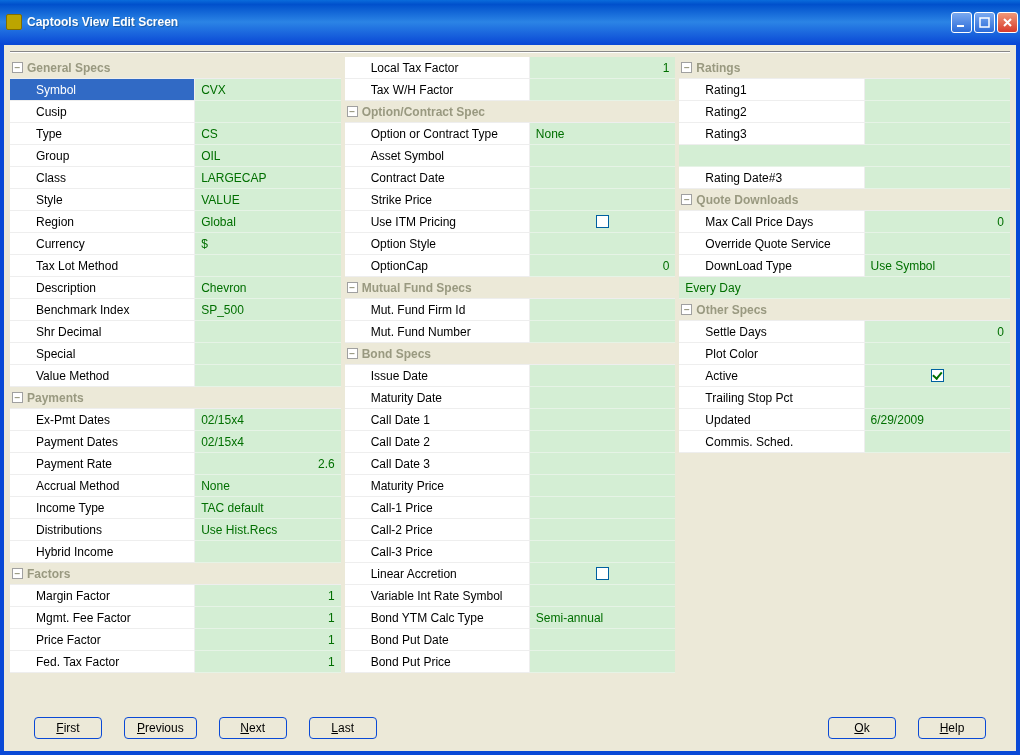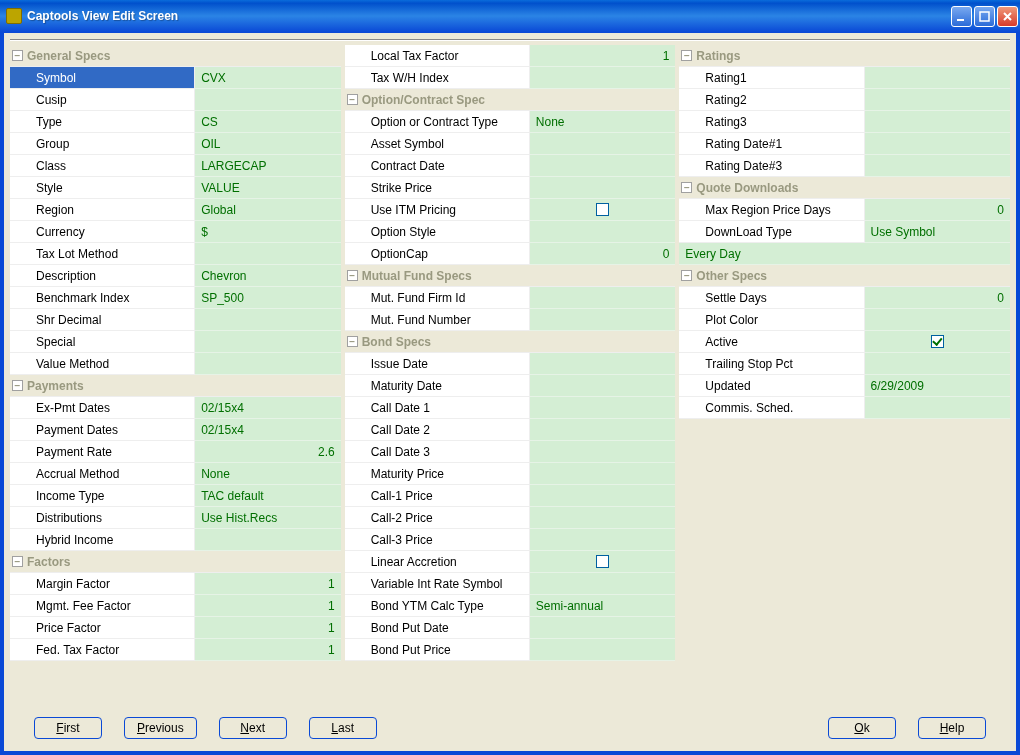--- a/index.html
+++ b/index.html
@@ -1,18 +1,18 @@
 <!DOCTYPE html>
 <html><head>
 <meta charset="utf-8">
 <style>
   * { box-sizing: border-box; margin: 0; padding: 0; }
   body { background: #0a49d6; font-family: "Tahoma", "Segoe UI", sans-serif; font-size: 11px; width: 1020px; height: 755px; overflow: hidden; }
   .window { width: 1020px; height: 755px; display: flex; flex-direction: column; }
-  .titlebar { height: 32px; background: linear-gradient(to bottom, #0a6cdb, #0050cc 10%, #2b84e5 50%, #0a49d6); display: flex; align-items: center; padding: 0 2px 0 6px; color: white; }
+  .titlebar { height: 44px; background: linear-gradient(to bottom, #0a6cdb, #0050cc 10%, #2b84e5 50%, #0a49d6); display: flex; align-items: center; padding: 0 2px 0 6px; color: white; }
   .titlebar .icon { width: 16px; height: 16px; background: #bca500; border: 1px solid #806d00; margin-right: 5px; border-radius:2px; }
   .titlebar .title { font-weight: bold; font-size: 12px; flex: 1; text-shadow: 1px 1px 1px rgba(0,0,0,0.3); }
   .winbtns { display: flex; gap: 2px; }
   .winbtn { width: 21px; height: 21px; border: 1px solid #fff; border-radius: 3px; background: linear-gradient(to bottom, #79a9f0, #2b6bd8); display:flex; align-items:center; justify-content:center; }
   .winbtn.close { background: linear-gradient(to bottom, #f09979, #d83b2b); }
   .winbtn svg { width: 11px; height: 11px; }
   .client { flex: 1; margin: 0 3px 3px 3px; background: #ece9d8; border: 1px solid #0a49d6; display: flex; flex-direction: column; padding:6px; }
   .hr { height: 2px; border-top:1px solid #888; border-bottom:1px solid #fff; margin-bottom:4px; }
   .content { flex: 1; display: flex; gap: 4px; overflow:hidden; }
   .col { flex: 1; display: flex; flex-direction: column; gap:0; }
@@ -177,21 +177,21 @@
             <div class="value right">1</div>
           </div>
       </div>
 
       <div class="col">
         <div class="row">
             <div class="label">Local Tax Factor</div>
             <div class="value right">1</div>
           </div>
         <div class="row">
-            <div class="label">Tax W/H Index</div>
+            <div class="label">Tax W/H Factor</div>
             <div class="value"></div>
           </div>
 
         <div class="section-header">
             <span class="toggle">−</span>
             <span>Option/Contract Spec</span>
           </div>
         <div class="row">
             <div class="label">Option or Contract Type</div>
             <div class="value">None</div>
@@ -311,35 +311,38 @@
           </div>
         <div class="row">
             <div class="label">Rating2</div>
             <div class="value"></div>
           </div>
         <div class="row">
             <div class="label">Rating3</div>
             <div class="value"></div>
           </div>
         <div class="row">
-            <div class="label">Rating Date#1</div>
             <div class="value"></div>
           </div>
         <div class="row">
             <div class="label">Rating Date#3</div>
             <div class="value"></div>
           </div>
 
         <div class="section-header">
             <span class="toggle">−</span>
             <span>Quote Downloads</span>
           </div>
         <div class="row">
-            <div class="label">Max Region Price Days</div>
+            <div class="label">Max Call Price Days</div>
             <div class="value right">0</div>
+          </div>
+        <div class="row">
+            <div class="label">Override Quote Service</div>
+            <div class="value"></div>
           </div>
         <div class="row">
             <div class="label">DownLoad Type</div>
             <div class="value">Use Symbol</div>
           </div>
         <div class="row">
             <div class="value">Every Day</div>
           </div>
 
         <div class="section-header">

